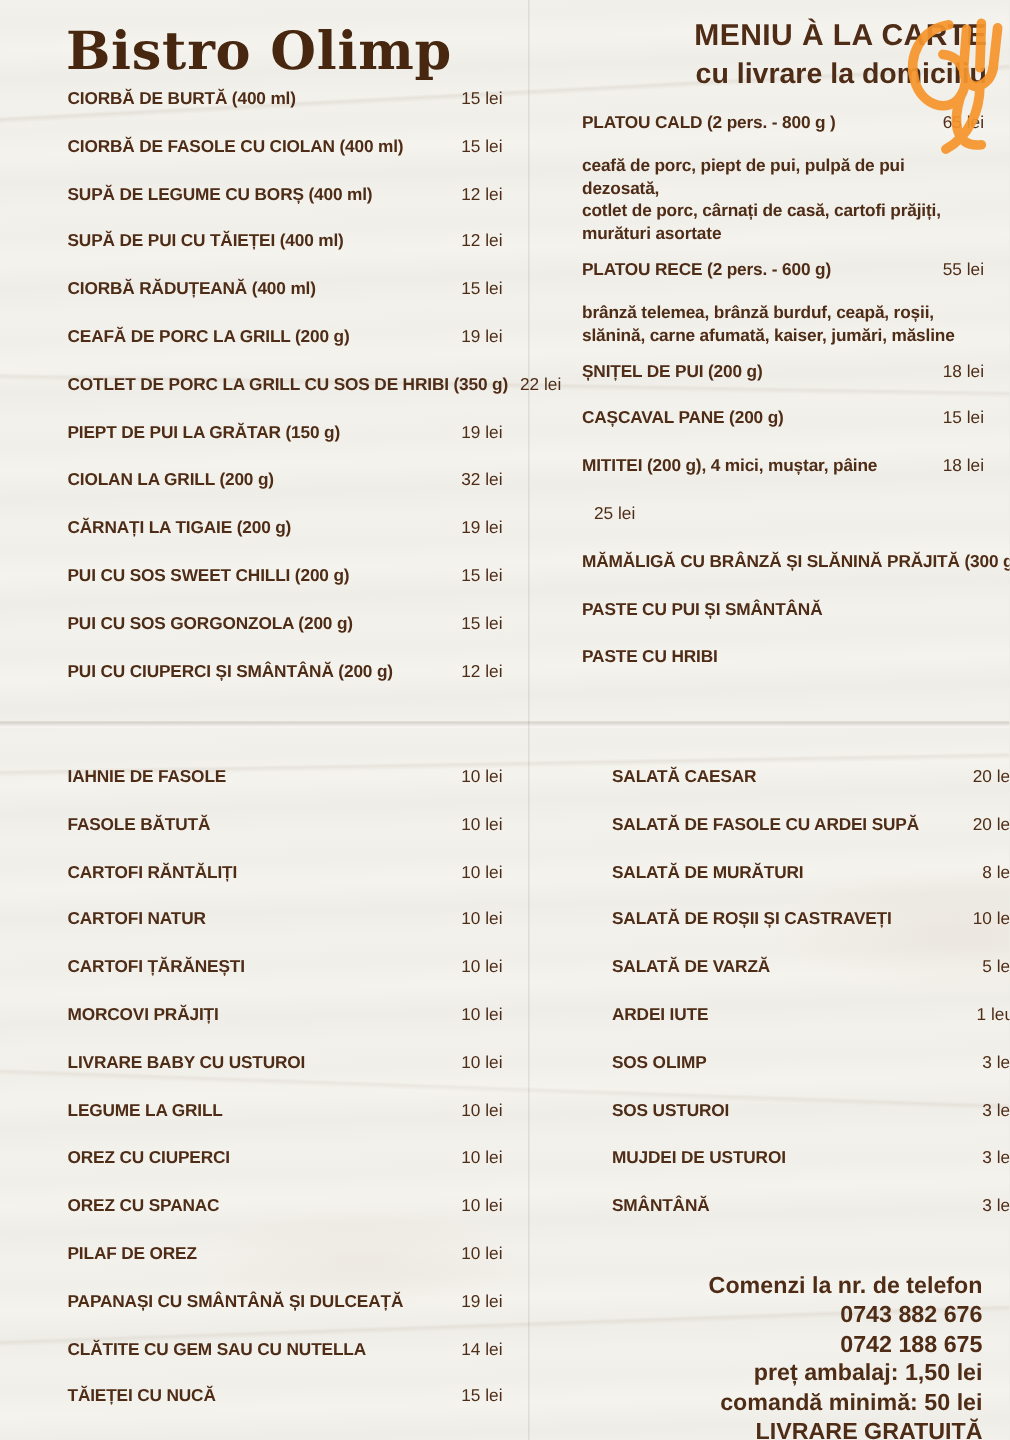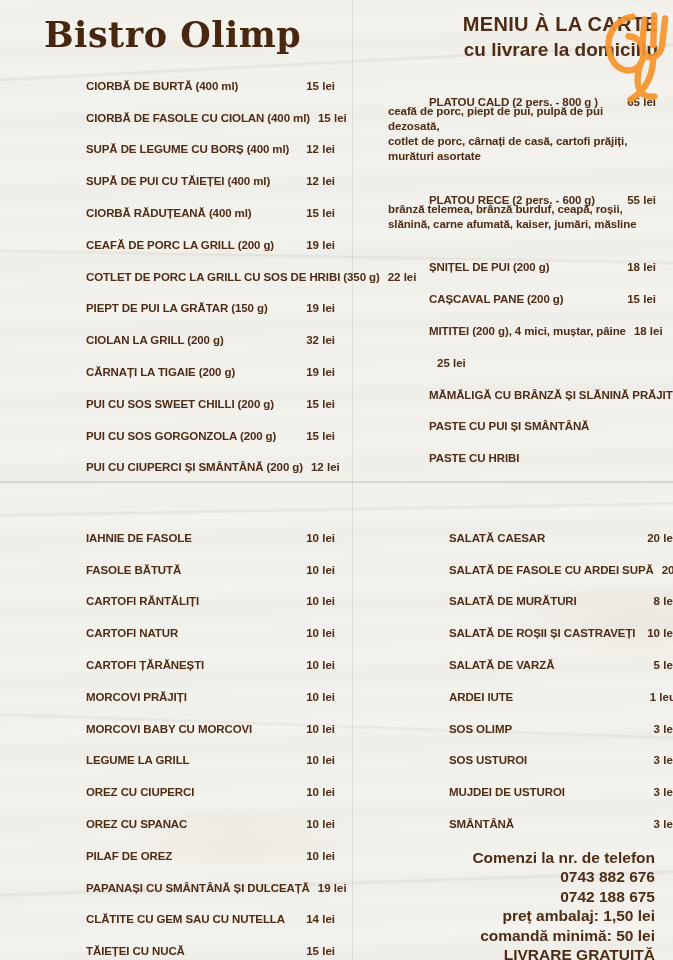--- a/index.html
+++ b/index.html
@@ -57,30 +57,29 @@
   }
   .logo svg{display:block;width:100%;height:100%;}
 
   .menu-col{position:absolute;}
   .col-top-left{left:45px;top:60px;width:290px;}
   .col-top-right{left:388px;top:76px;width:268px;}
   .col-bottom-left{left:45px;top:512px;width:290px;}
   .col-bottom-right{left:408px;top:512px;width:268px;}
 
   .row{
-    display:flex;justify-content:space-between;align-items:flex-end;
+    display:flex;justify-content:space-between;align-items:flex-start;
     height:31.8px;
-    margin-left:41px;
   }
   .item-name{
     font-weight:bold;font-size:11.5px;letter-spacing:-0.1px;
     white-space:nowrap;color:#4e2c16;
   }
   .item-price{
-    font-weight:bold;font-size:11.5px;white-space:nowrap;
+    font-weight:normal;font-size:11.5px;white-space:nowrap;
     color:#4e2c16;padding-left:8px;
   }
   .item-desc{
     font-weight:bold;font-size:11.5px;line-height:15px;
     letter-spacing:-0.1px;color:#4e2c16;
     white-space:pre-line;margin:-4px 0 10px 0;
   }
   .item-desc:empty{display:none;margin:0;}
 
   .footer-block{
@@ -266,21 +265,21 @@
         <span class="item-name">CARTOFI ȚĂRĂNEȘTI</span>
         <span class="item-price">10 lei</span>
       </div>
 
       <div class="row">
         <span class="item-name">MORCOVI PRĂJIȚI</span>
         <span class="item-price">10 lei</span>
       </div>
 
       <div class="row">
-        <span class="item-name">MORCOVI BABY CU MORCOVI</span>
+        <span class="item-name">LIVRARE BABY CU USTUROI</span>
         <span class="item-price">10 lei</span>
       </div>
 
       <div class="row">
         <span class="item-name">LEGUME LA GRILL</span>
         <span class="item-price">10 lei</span>
       </div>
 
       <div class="row">
         <span class="item-name">OREZ CU CIUPERCI</span>

